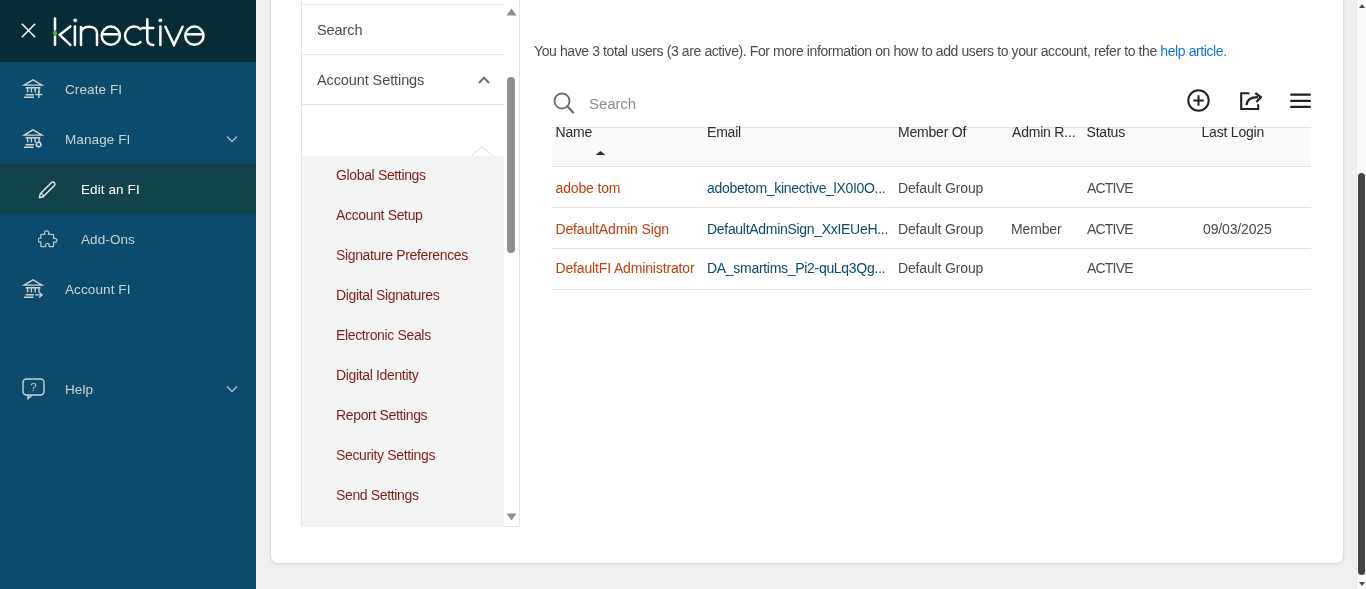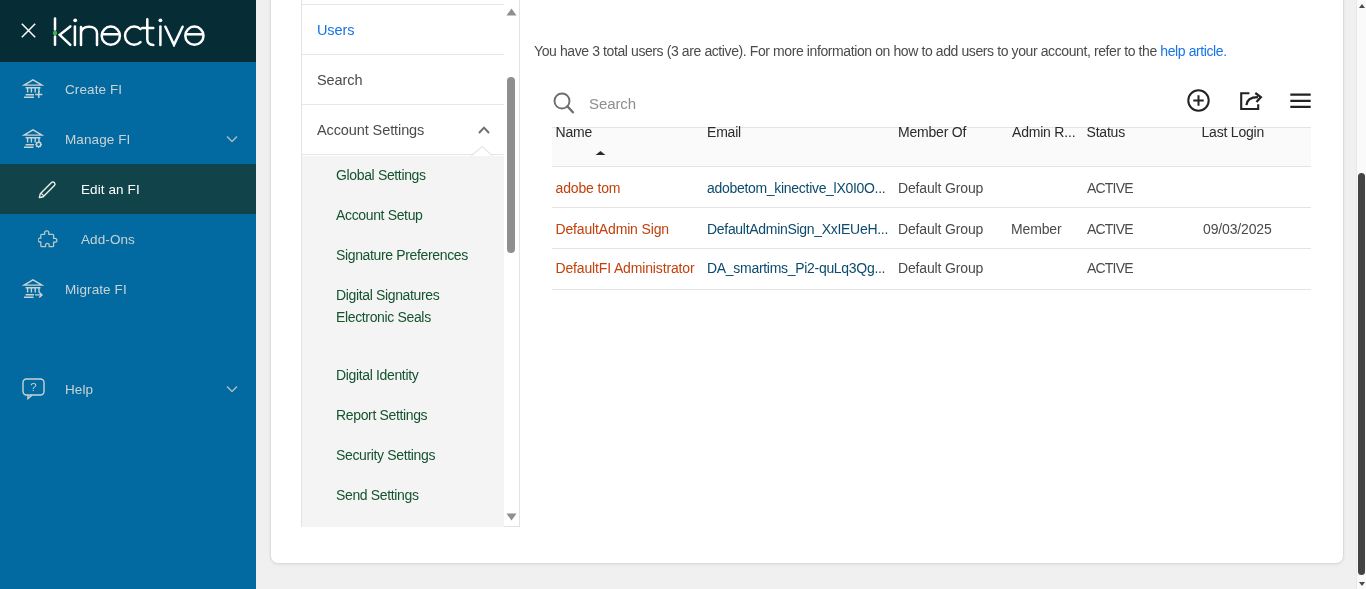--- a/index.html
+++ b/index.html
@@ -1,40 +1,40 @@
 <!DOCTYPE html>
 <html><head>
 <meta charset="utf-8">
 <style>
   * { margin:0; padding:0; box-sizing:border-box; }
   html,body { width:1366px; height:589px; overflow:hidden; }
   body { position:relative; background:#f0f0f0; font-family:"Liberation Sans", sans-serif; }
   .abs { position:absolute; }
 
   
-  #sidebar { left:0; top:0; width:256px; height:589px; background:#0369a1; }
+  #sidebar { left:0; top:0; width:256px; height:589px; background:#0c4a6e; }
   #sbheader { left:0; top:0; width:256px; height:62px; background:#062d35; }
   .mrow { position:absolute; left:0; width:256px; height:50px; color:#c8d4d4; font-size:13.5px; }
   .mrow .ic { position:absolute; left:22px; top:50%; transform:translateY(-50%); }
   .mrow .ic2 { position:absolute; left:38px; top:50%; transform:translateY(-50%); }
   .mrow .lbl { position:absolute; left:65px; top:50%; transform:translateY(-50%); letter-spacing:0.1px; }
   .mrow .lbl2 { position:absolute; left:81px; top:50%; transform:translateY(-50%); letter-spacing:0.1px; }
   .mrow .chev { position:absolute; left:226px; top:50%; transform:translateY(-50%); }
   .mrow.active { background:#11434a; color:#fff; }
 
   
   #card { left:270px; top:-50px; width:1074px; height:614px; background:#fff;
           border:1px solid #dcdcdc; border-radius:8px; box-shadow:0 1px 3px rgba(0,0,0,.06); }
 
   
   #panel { left:301px; top:-45px; width:219px; height:572px; background:#fff; border:1px solid #e3e3e3; }
   .prow { position:relative; width:100%; height:50px; border-bottom:1px solid #e6e6e6; font-size:14.5px; color:#4b4b4b; }
   .prow span { position:absolute; left:15px; top:50%; transform:translateY(-50%); letter-spacing:-0.1px; }
   #subarea { left:302px; top:155.5px; width:202px; height:371px; background:#f4f4f4; }
-  .sitem { position:absolute; left:35px; font-size:14px; color:#14532d; height:40px; line-height:40px; letter-spacing:-0.35px;text-align:right; }
+  .sitem { position:absolute; left:35px; font-size:14px; color:#7f1d1d; height:40px; line-height:40px; letter-spacing:-0.35px;text-align:right; }
 
   
   #ptrack { left:504px; top:0; width:15px; height:526px; background:#fff; }
   #pthumb { left:507px; top:77px; width:8px; height:176px; background:#8f8f8f; border-radius:4px; }
 
   
   #info { left:534px; top:43px; font-size:14px; color:#4b4b4b; letter-spacing:-0.4px; }
   #info a { color:#1674e6; text-decoration:none; }
   #searchtxt { left:589px; top:95px; font-size:15px; color:#8e8e8e; letter-spacing:-0.1px;text-align:right; }
 
@@ -142,61 +142,58 @@
           <path d="M3.6 9.2 H18.4"></path>
       <path d="M5.6 9.2 V14"></path>
           <path d="M9.4 9.2 V14"></path>
           <path d="M13.2 9.2 V14"></path>
           <path d="M17 9.2 V14"></path>
       <path d="M3.6 16.2 H12"></path>
           <path d="M2 18.8 H11.5"></path>
       <path d="M13 16.4 H19.6 M17.2 13.8 L20 16.4 L17.2 19"></path>
     </g>
       </svg>
-    <span class="lbl">Migrate FI</span>
+    <span class="lbl">Account FI</span>
   </div>
 
 
   <div class="mrow" style="top:364px">
     <svg class="ic" width="23" height="22" viewBox="0 0 23 22">
         <g stroke="#c8d4d4" stroke-width="1.4" fill="none">
       <rect x="1" y="1" width="21" height="16" rx="3.5"></rect>
       <path d="M6 17 V20.6 L10.2 17"></path>
     </g>
     <text x="11.5" y="13.2" font-family="Liberation Sans, sans-serif" font-size="11.5" fill="#c8d4d4" text-anchor="middle">?</text>
     </svg>
     <span class="lbl">Help</span>
     <svg class="chev" width="12" height="7" viewBox="0 0 12 7">
         <path d="M1 1 L6 6 L11 1" stroke="#a9bcbc" stroke-width="1.5" fill="none"></path>
       </svg>
   </div>
 </div>
 
 <div class="abs" id="panel">
   <div class="prow" style="height:49px"></div>
-  <div class="prow">
-      <span style="color:#1473e6">Users</span>
-    </div>
   <div class="prow">
       <span>Search</span>
     </div>
   <div class="prow">
       <span>Account Settings</span>
     <svg style="position:absolute;left:176px;top:21px" width="12" height="8" viewBox="0 0 12 8">
         <path d="M1 7 L6 1.6 L11 7" stroke="#6e6e6e" stroke-width="2" fill="none"></path>
       </svg>
   </div>
 </div>
 
 <div class="abs" id="subarea"></div>
 <div class="abs sitem" style="top:155px;left:336px">Global Settings</div>
 <div class="abs sitem" style="top:195px;left:336px">Account Setup</div>
 <div class="abs sitem" style="top:235px;left:336px">Signature Preferences</div>
 <div class="abs sitem" style="top:275px;left:336px">Digital Signatures</div>
-<div class="abs sitem" style="top:297px;left:336px">Electronic Seals</div>
+<div class="abs sitem" style="top:315px;left:336px">Electronic Seals</div>
 <div class="abs sitem" style="top:355px;left:336px">Digital Identity</div>
 <div class="abs sitem" style="top:395px;left:336px">Report Settings</div>
 <div class="abs sitem" style="top:435px;left:336px">Security Settings</div>
 <div class="abs sitem" style="top:475px;left:336px">Send Settings</div>
 
 <svg class="abs" style="left:471px;top:146px" width="22" height="10" viewBox="0 0 22 10">
   <path d="M0 10 L11 0.7 L22 10 Z" fill="#ffffff"></path>
   <path d="M0.5 9.6 L11 0.7 L21.5 9.6" fill="none" stroke="#e2e2e2" stroke-width="1.1"></path>
 </svg>
 

